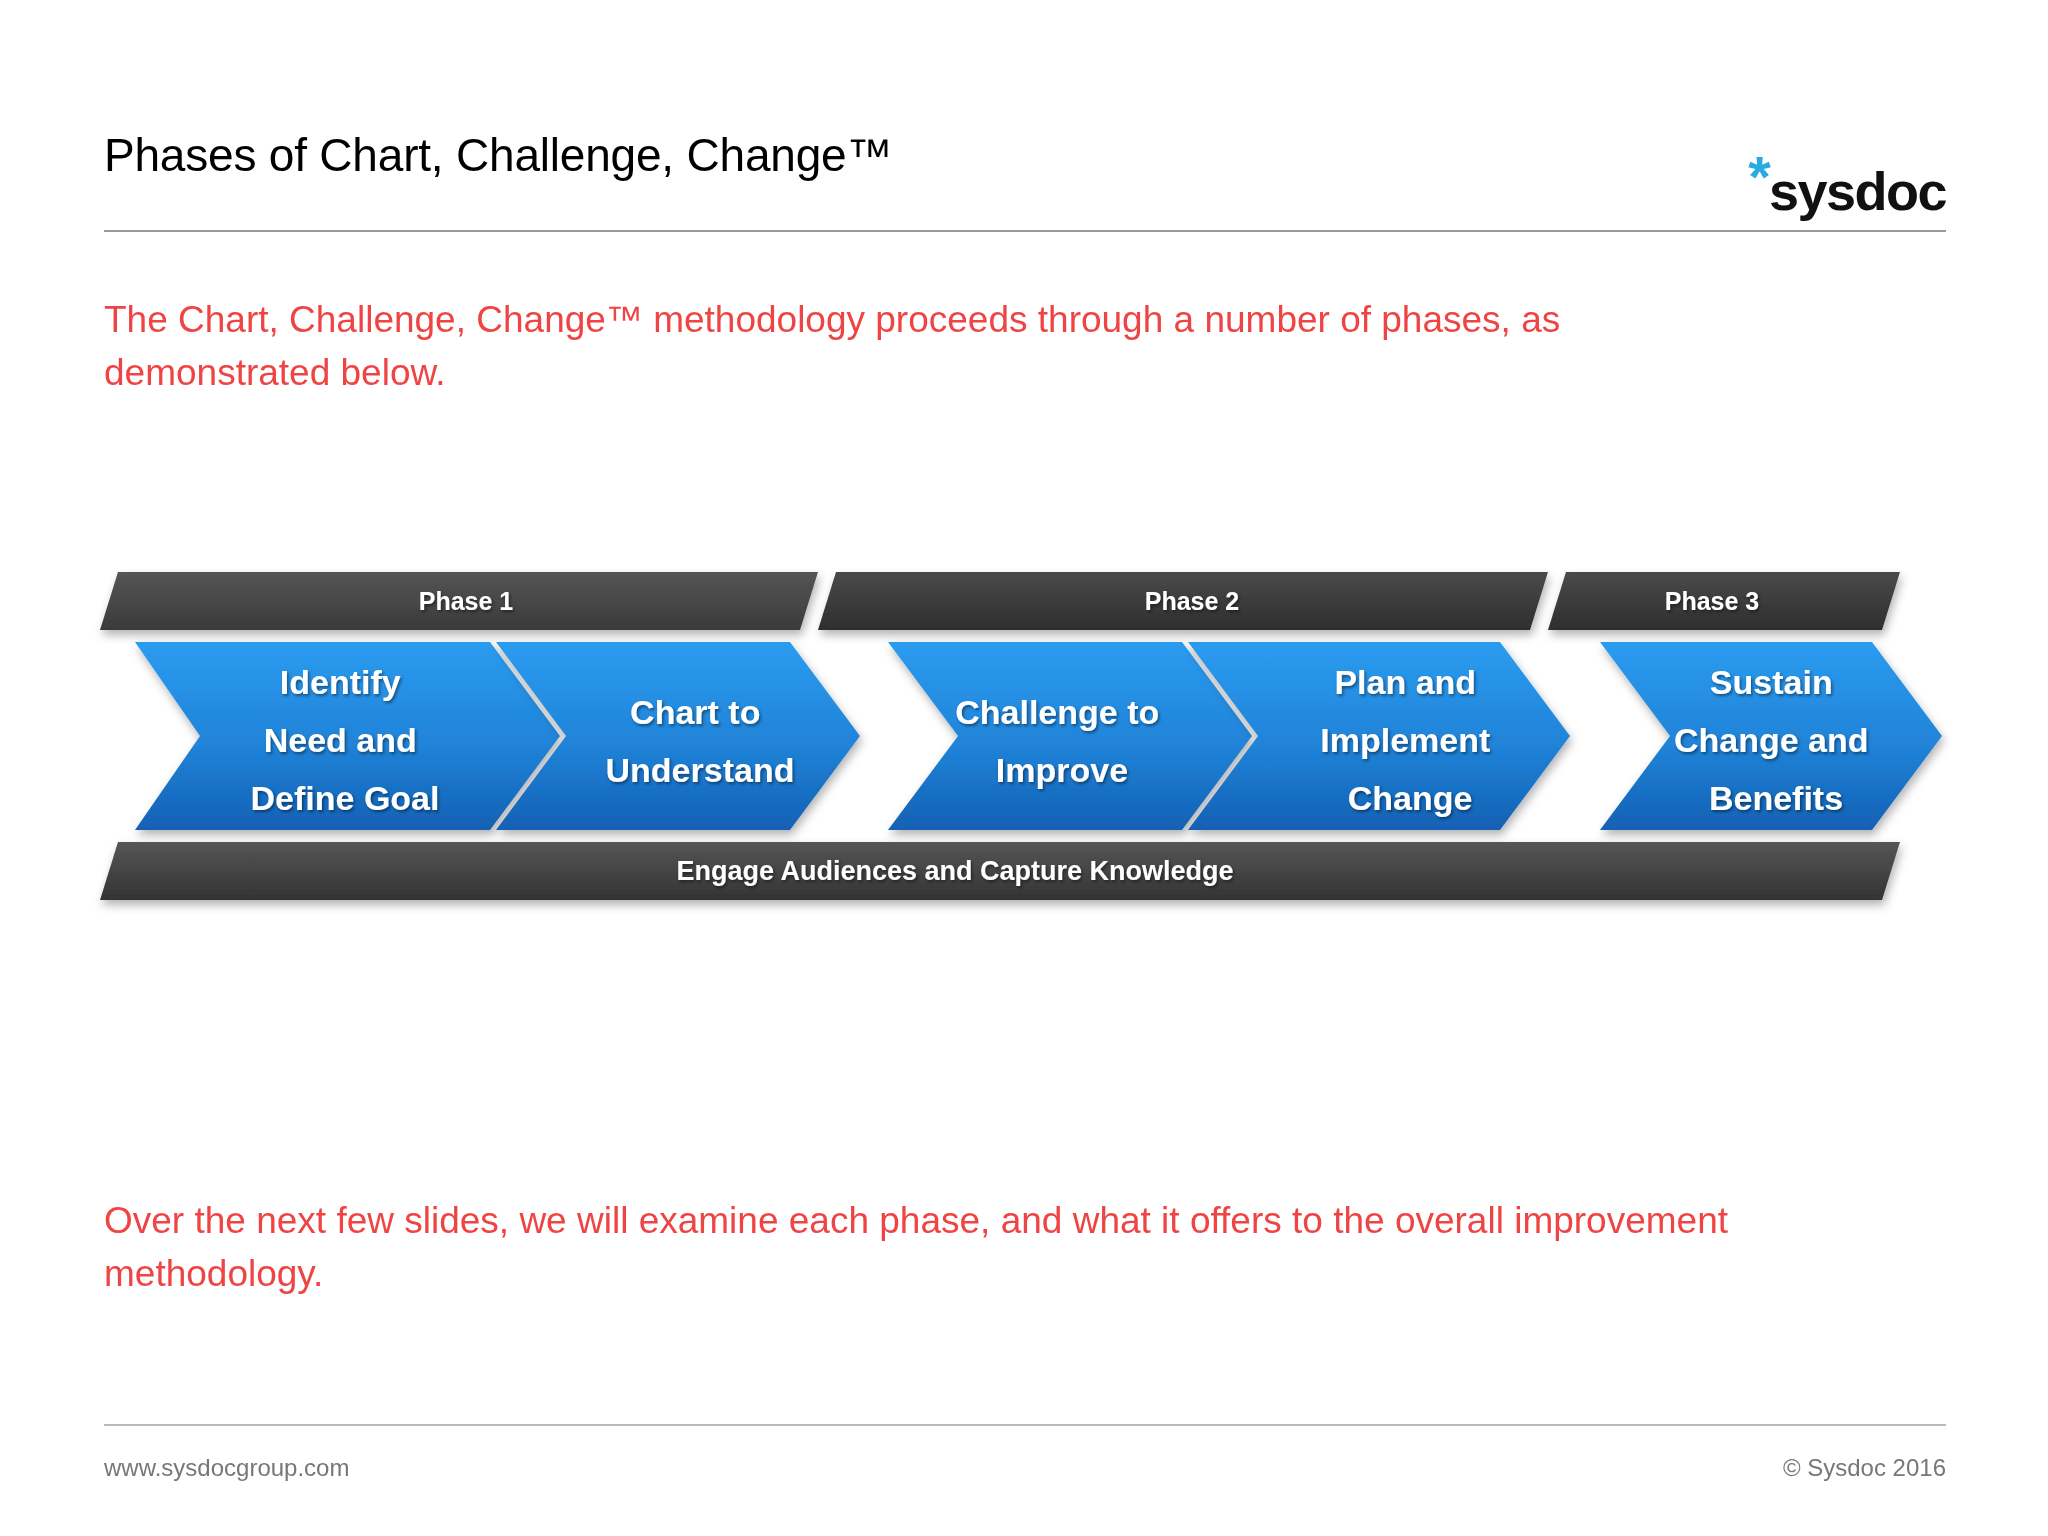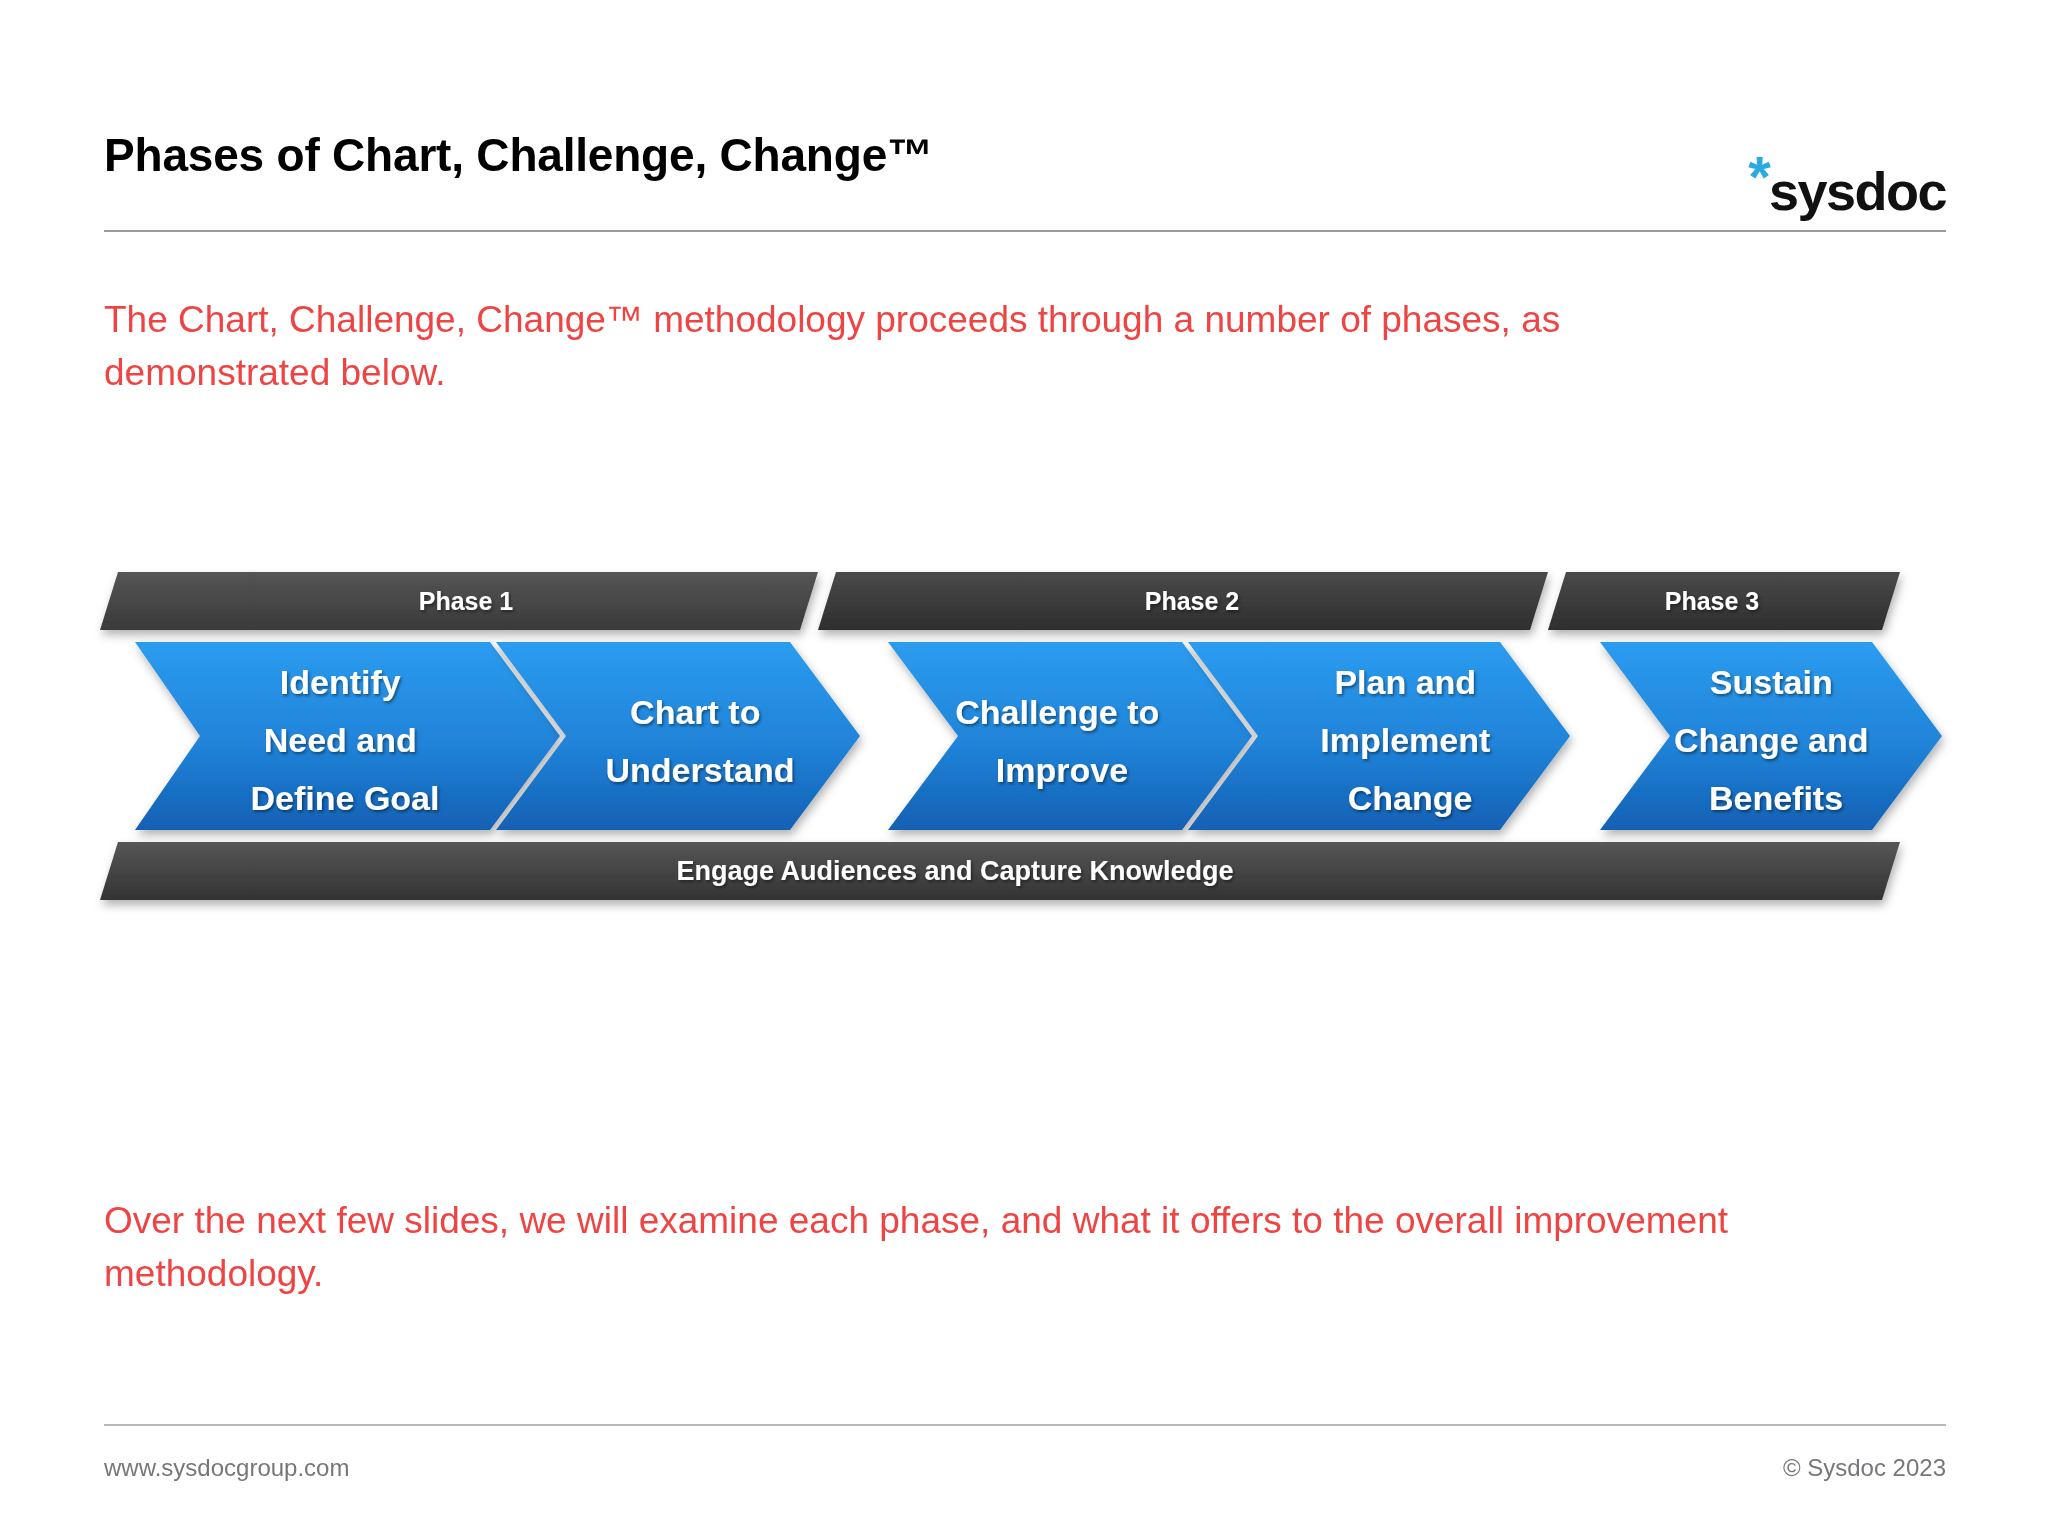--- a/index.html
+++ b/index.html
@@ -22,21 +22,21 @@
     left: 104px;
     top: 110px;
     width: 1842px;
     height: 110px;
   }
   #page-title {
     position: absolute;
     left: 0;
     top: 18px;
     font-size: 46px;
-    font-weight: bold;
+    font-weight: normal;
     letter-spacing: -0.2px;
     color: #000000;
     white-space: nowrap;
   }
   #brand-logo {
     position: absolute;
     right: 0;
     top: 14px;
     display: flex;
     align-items: center;
@@ -248,14 +248,14 @@
     </g>
     <text class="footer-band-label" x="955" y="313" filter="url(#textShadow)">Engage Audiences and Capture Knowledge</text>
   </svg>
 </div>
 
 <div class="body-paragraph" id="outro-paragraph">Over the next few slides, we will examine each phase, and what it offers to the overall improvement methodology.</div>
 
 <div id="footer-rule"></div>
 <div id="slide-footer">
   <span>www.sysdocgroup.com</span>
-  <span>© Sysdoc 2023</span>
+  <span>© Sysdoc 2016</span>
 </div>
 
 </body></html>

